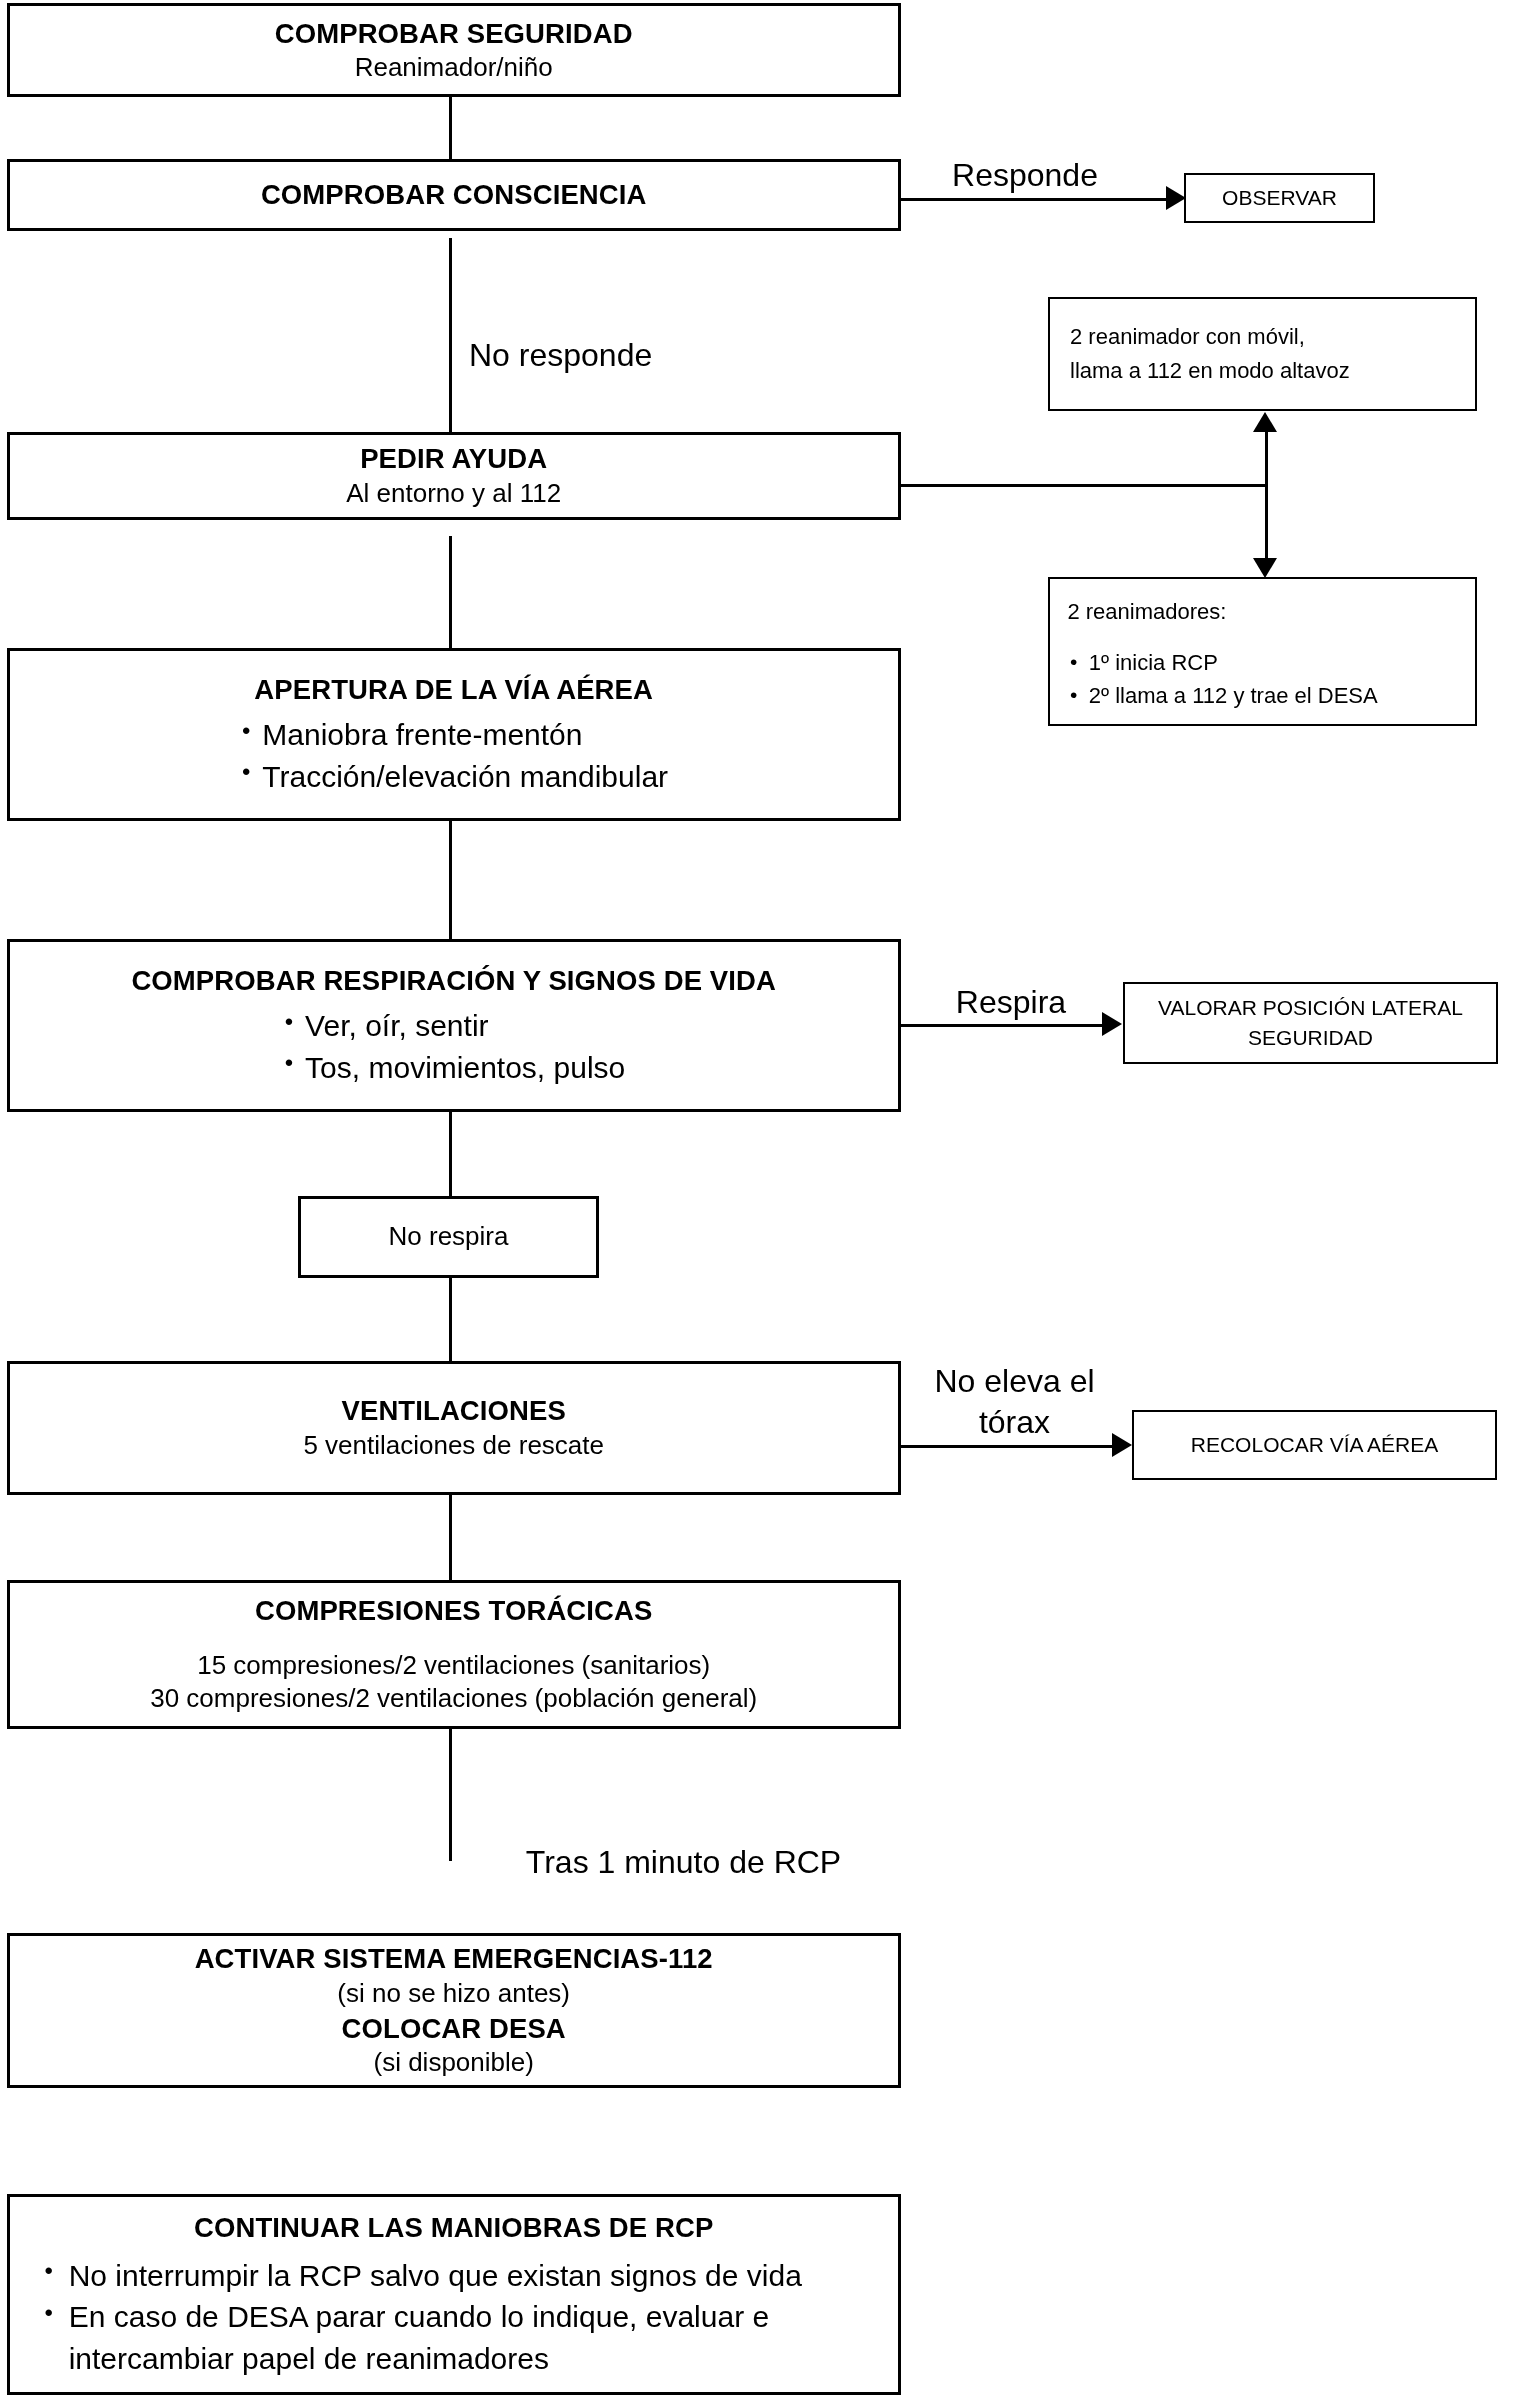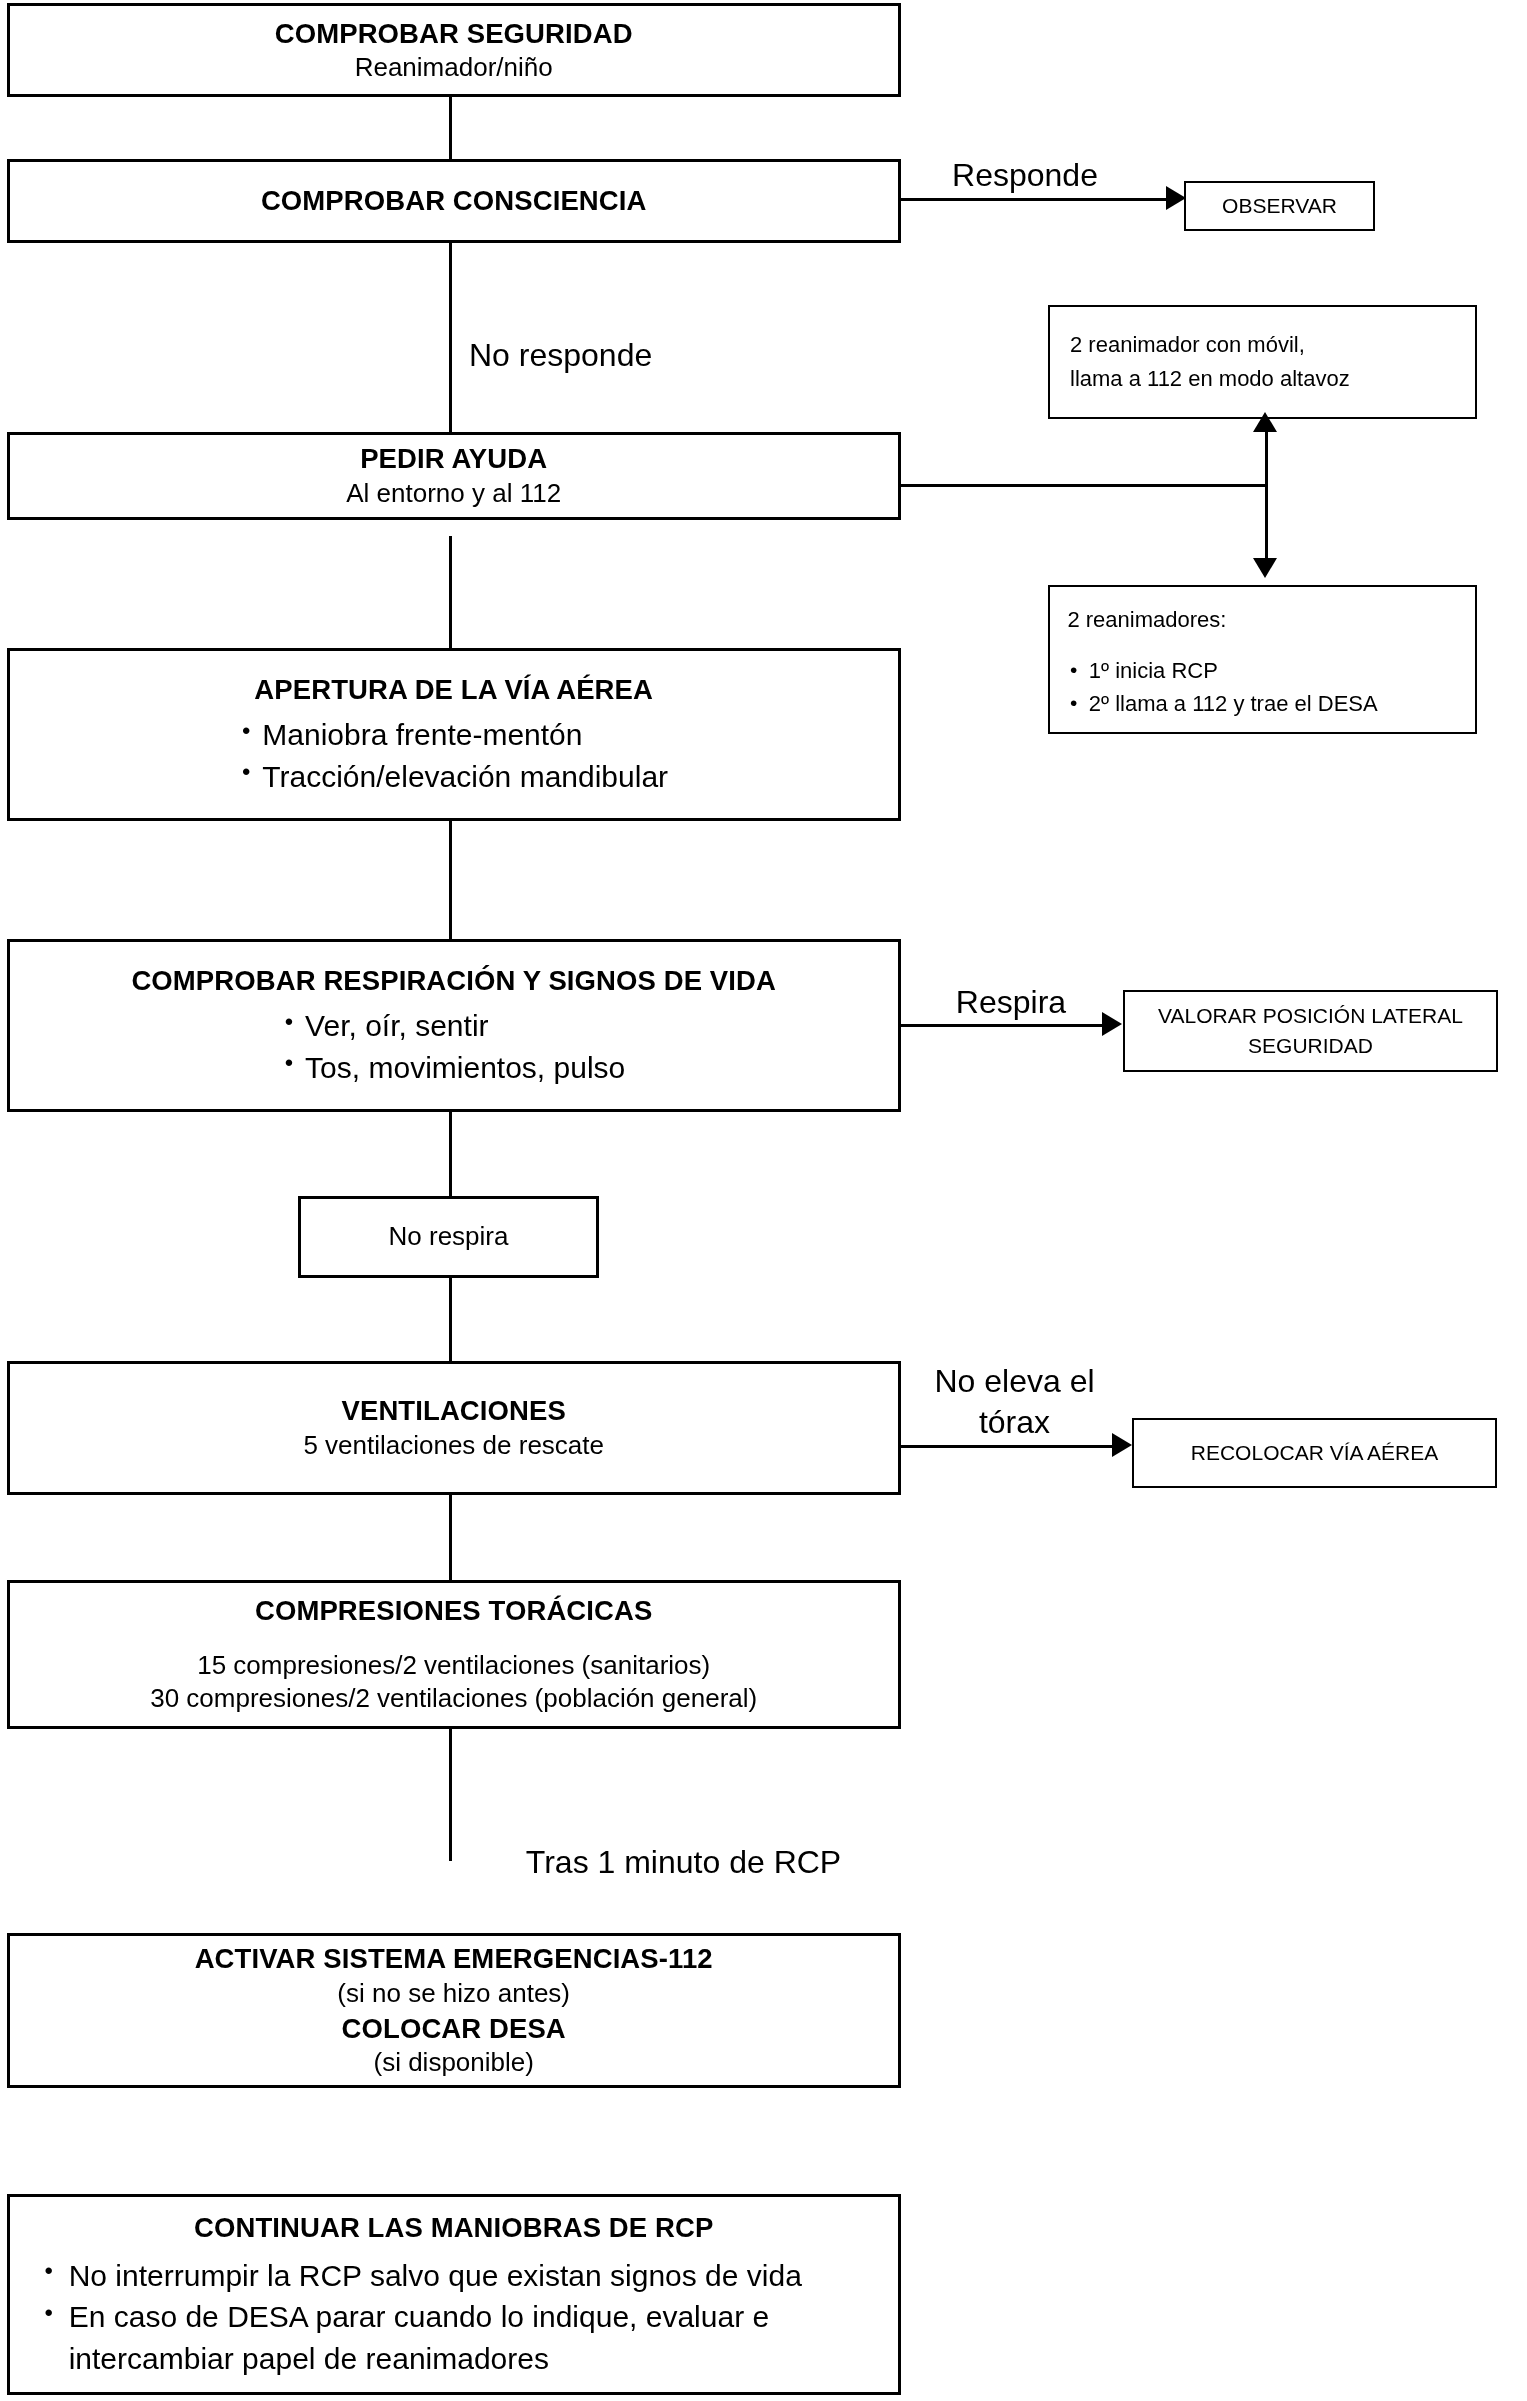--- a/index.html
+++ b/index.html
@@ -24,21 +24,21 @@
     box-sizing: border-box;
     border: 3.3px solid #000000;
     background: #ffffff;
     display: flex;
     flex-direction: column;
     justify-content: center;
     align-items: center;
     text-align: center;
     line-height: 1.30;
   }
-  .box.thin { border-width: 2.7px; margin-top: 8px; }
+  .box.thin { border-width: 2.7px; }
   .box.left-align {
     align-items: flex-start;
     text-align: left;
   }
   .title {
     font-weight: bold;
     font-size: 27.5px;
     letter-spacing: 0.1px;
   }
   .sub {
@@ -139,21 +139,21 @@
   <div class="vline" style="left:449px; top:1276px; height:87px;"></div>
   <div class="vline" style="left:449px; top:1494px; height:87px;"></div>
   <div class="vline" style="left:449px; top:1727px; height:134px;"></div>
   <div class="vline" style="left:449px; top:2010px; height:70px;"></div>
 
   <div class="box" style="left:6.7px; top:3.3px; width:894px; height:94px;">
     <div class="title">COMPROBAR SEGURIDAD</div>
     <div class="sub">Reanimador/niño</div>
   </div>
 
-  <div class="box" style="left:6.7px; top:159px; width:894px; height:84px;">
+  <div class="box" style="left:6.7px; top:159px; width:894px; height:72px;">
     <div class="title">COMPROBAR CONSCIENCIA</div>
   </div>
 
   <div class="hline" style="left:901px; top:198px; width:268px;"></div>
   <div class="arrow-right" style="left:1166px; top:186px;"></div>
   <div class="edge-label" style="left:938px; top:155px; width:174px;">Responde</div>
 
   <div class="box thin" style="left:1184px; top:173px; width:191px; height:50px;">
     <div class="small-caps">OBSERVAR</div>
   </div>

